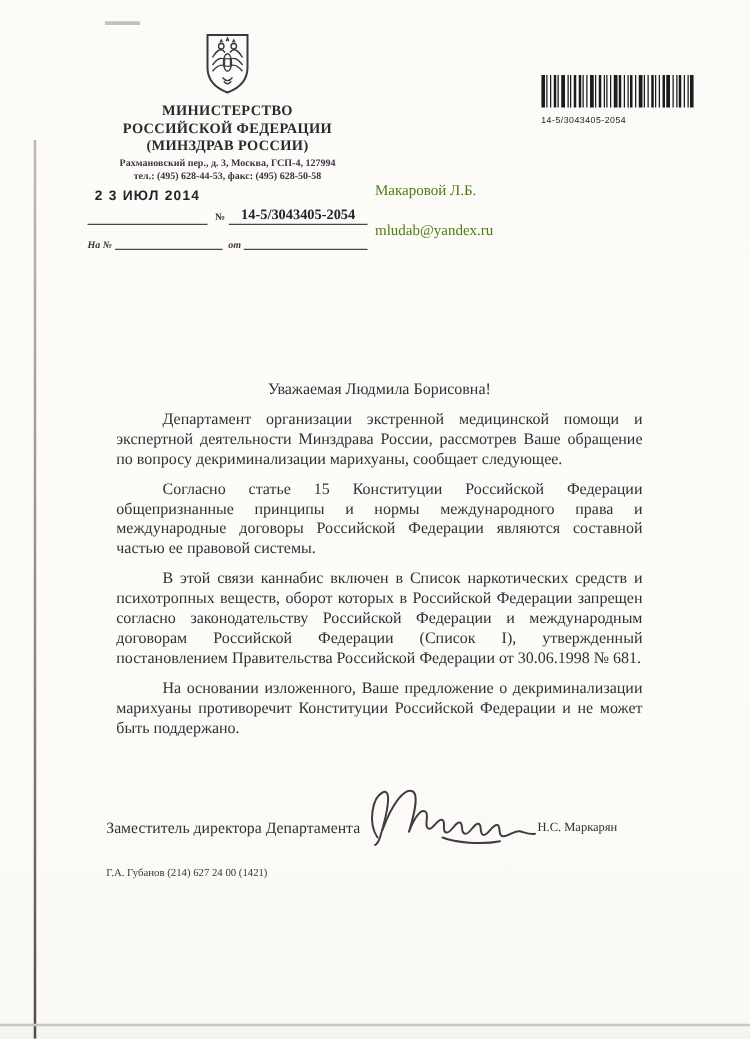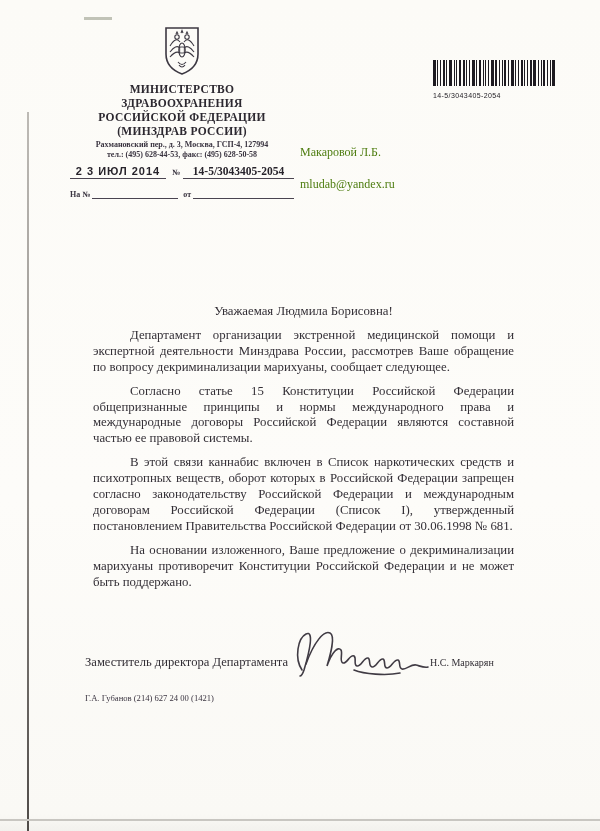--- a/index.html
+++ b/index.html
@@ -12,26 +12,26 @@
   .abs{position:absolute;}
   
   .org-col{left:70px;top:26px;width:224px;text-align:center;}
   .crest{display:block;margin:0 auto 6px auto;}
   .ministry{font-weight:700;font-size:11.5px;line-height:14px;letter-spacing:.3px;color:#2c2830;}
   .address{margin-top:2px;font-weight:700;font-size:8px;line-height:10px;color:#3a3440;}
   .stamp-rows{margin-top:5px;font-size:8px;color:#3a3440;}
   .row1{display:flex;align-items:flex-end;justify-content:space-between;}
   .date-cell{width:96px;border-bottom:1.3px solid #4a4450;text-align:center;
     font-family:"Liberation Sans",sans-serif;font-weight:700;font-size:11px;
-    letter-spacing:1px;transform-origin:left bottom;color:#27232b;padding-bottom:1px;}
+    letter-spacing:1px;transform-origin:left bottom;color:#27232b;padding-bottom:16px;}
   .no-label{font-size:8px;font-weight:700;padding:0 3px 2px 6px;}
   .num-cell{flex:1;border-bottom:1.3px solid #4a4450;text-align:center;
     font-weight:700;font-size:11.5px;color:#27232b;padding-bottom:1px;}
   .row2{display:flex;align-items:flex-end;margin-top:9px;font-weight:700;}
-  .row2 .lbl{padding-right:2px;padding-bottom:0;}
+  .row2 .lbl{padding-right:2px;padding-bottom:0;font-style:italic;}
   .uline{border-bottom:1.3px solid #4a4450;height:10px;}
   .u1{width:86px;margin-right:5px;}
   .u2{flex:1;}
   
   .barcode-wrap{left:433px;top:60px;width:124px;text-align:left;}
   .barcode-label{font-family:"Liberation Sans",sans-serif;font-size:7px;letter-spacing:.4px;color:#232026;margin-top:1px;}
   
   .recipient{left:300px;top:145px;font-size:12px;color:#4d7c0f;}
   .recipient .email{margin-top:17px;}
   
@@ -63,21 +63,20 @@
       <circle cx="13" cy="11" r="2.2"></circle>
       <circle cx="23" cy="11" r="2.2"></circle>
       <path d="M12,8 l1,-2 l1,2 M22,8 l1,-2 l1,2 M17,7 l1,-2.5 l1,2.5"></path>
       <ellipse cx="18" cy="24" rx="3.2" ry="7"></ellipse>
       <path d="M14,36 Q18,41 22,36 M15,39 Q18,43 21,39"></path>
     </g>
     <rect x="15.7" y="21" width="4.6" height="6" fill="none" stroke="#3c3842" stroke-width="0.9"></rect>
   </svg>
   <div class="ministry">
     <div>МИНИСТЕРСТВО</div>
-    <div>ЗДРАВООХРАНЕНИЯ</div>
     <div>РОССИЙСКОЙ ФЕДЕРАЦИИ</div>
     <div>(МИНЗДРАВ РОССИИ)</div>
   </div>
   <div class="address">
     <div>Рахмановский пер., д. 3, Москва, ГСП-4, 127994</div>
     <div>тел.: (495) 628-44-53, факс: (495) 628-50-58</div>
   </div>
   <div class="stamp-rows">
     <div class="row1">
       <div class="date-cell">2 3 ИЮЛ 2014</div>

